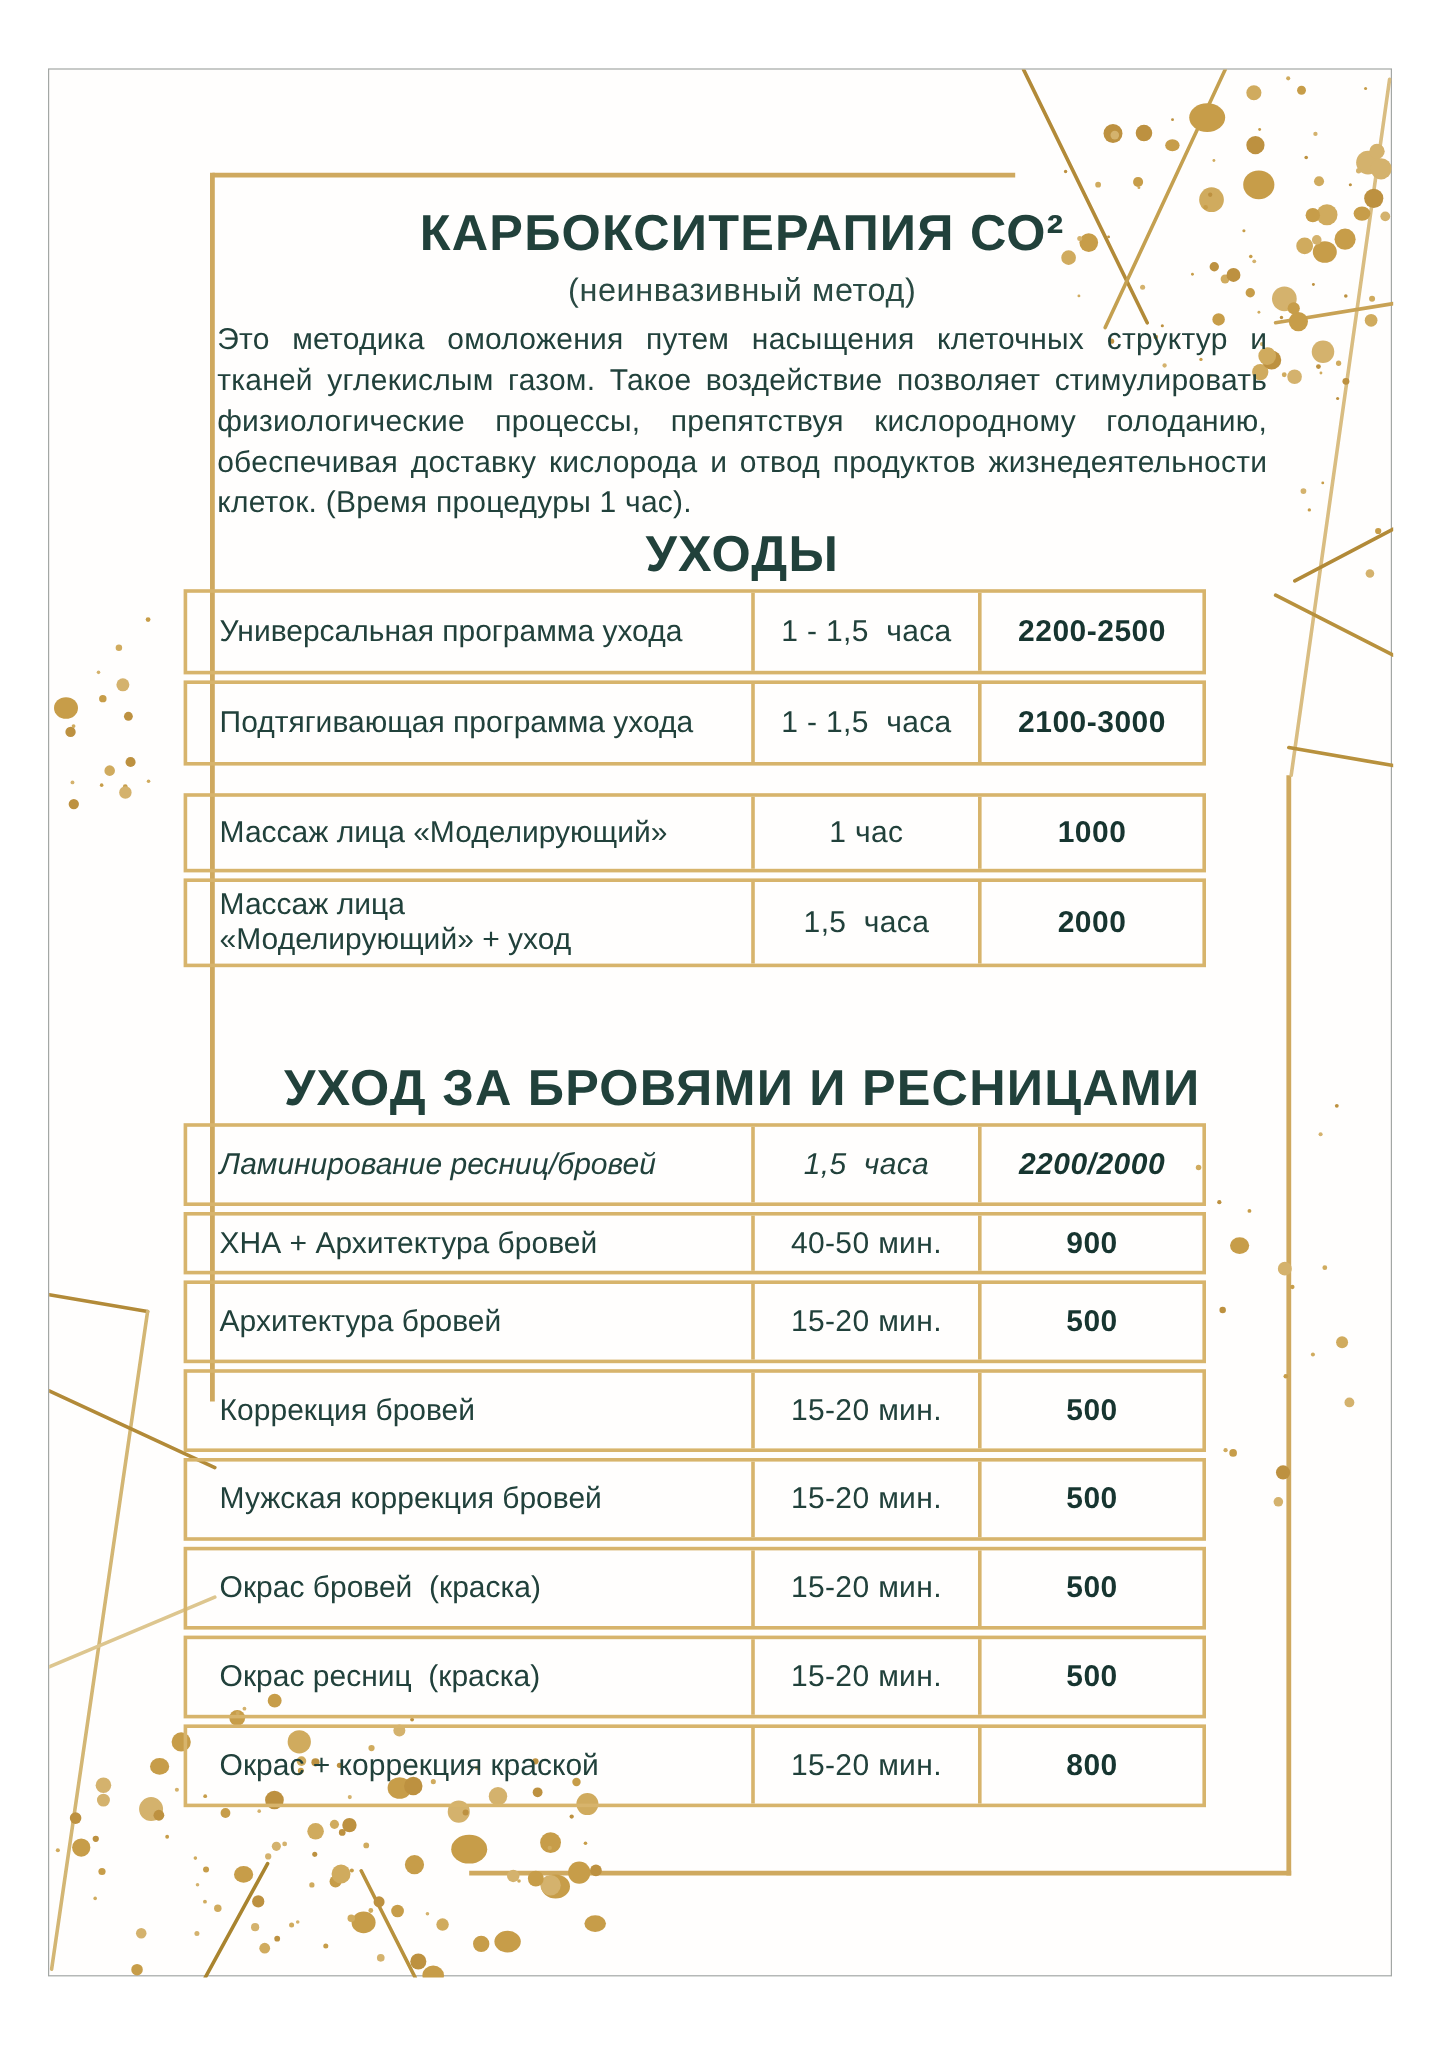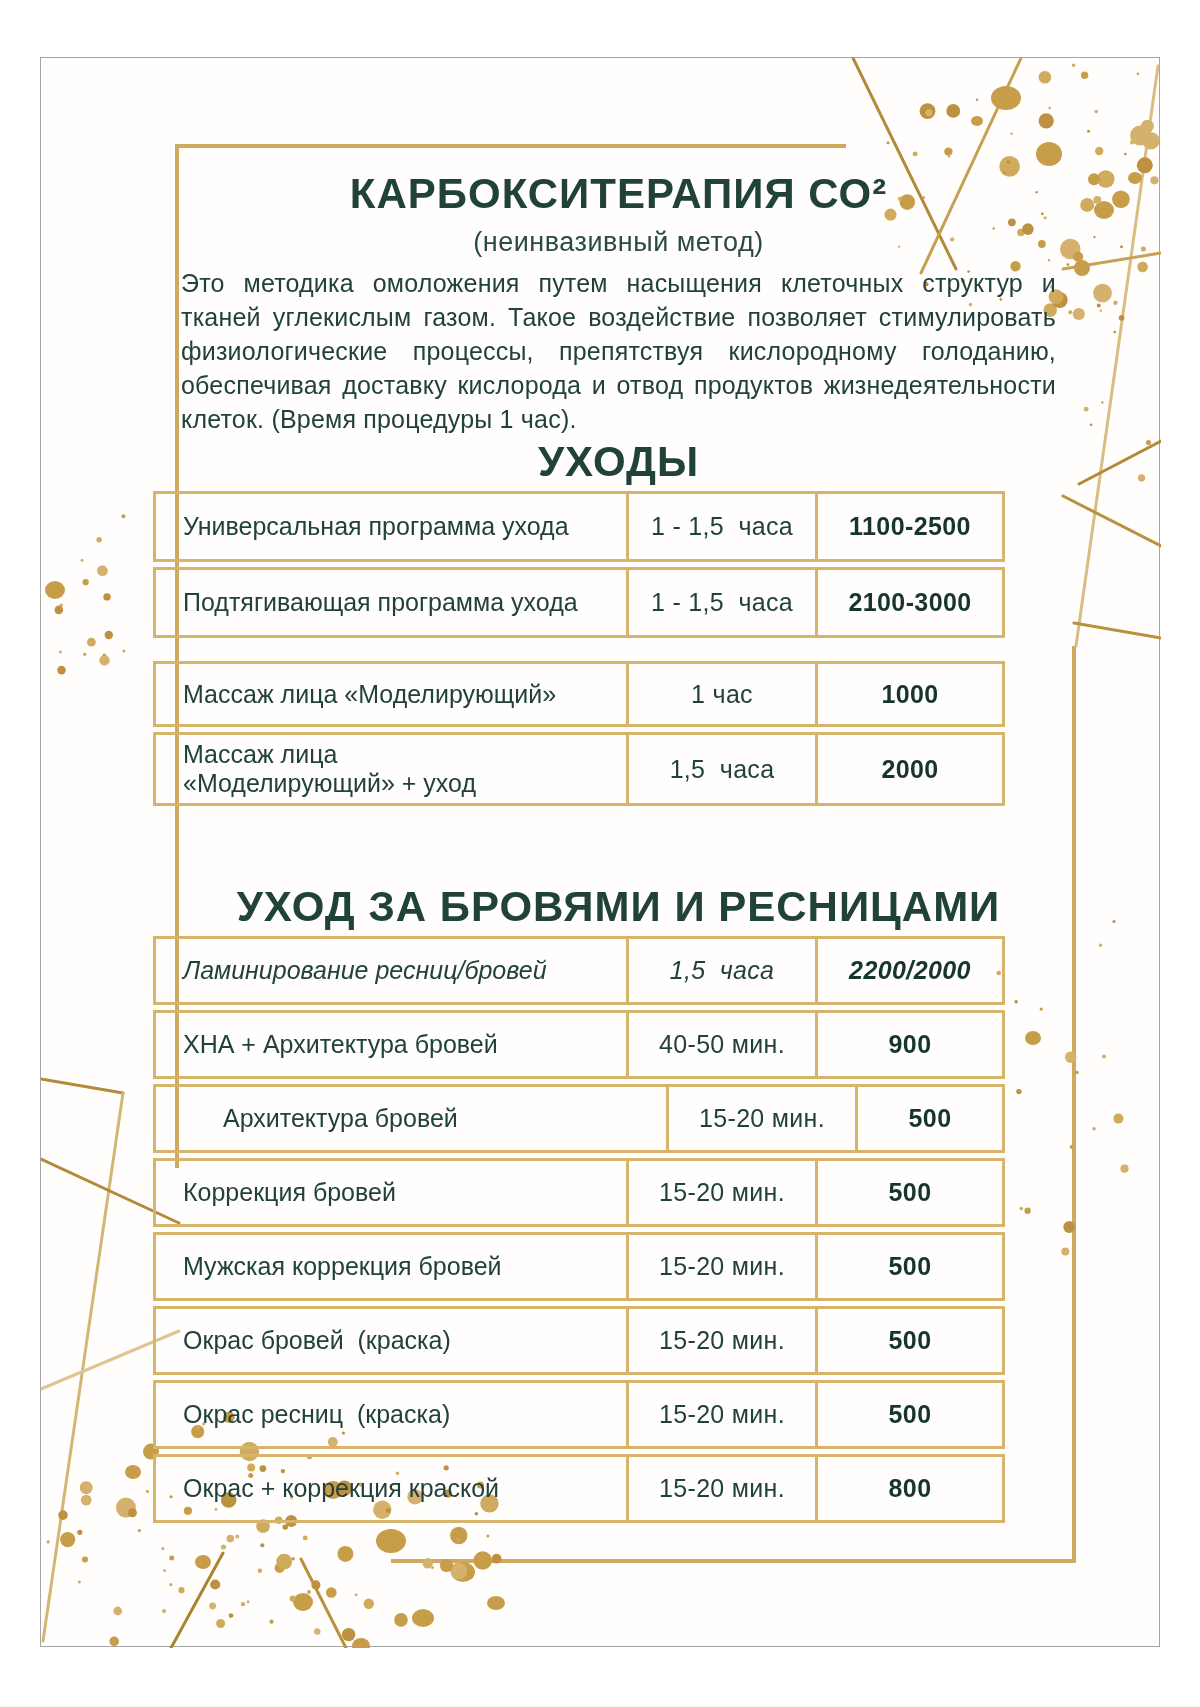--- a/index.html
+++ b/index.html
@@ -305,21 +305,21 @@
   <div class="centered subtitle">(неинвазивный метод)</div>
   <p class="desc">Это методика омоложения путем насыщения клеточных структур и тканей углекислым газом. Такое воздействие позволяет стимулировать физиологические процессы, препятствуя кислородному голоданию, обеспечивая доставку кислорода и отвод продуктов жизнедеятельности клеток. (Время процедуры 1 час).</p>
 
   <div id="sections">
   <section class="svc-section" style="top: 379px;">
     <h2 class="sec-heading">УХОДЫ</h2>
     <div class="tbl" style="margin-top: 4px;">
   <div class="row" style="height: 71px;">
     <div class="cell c-name">Универсальная программа ухода</div>
     <div class="cell c-dur">1 - 1,5  часа</div>
-    <div class="cell c-price">1100-2500</div>
+    <div class="cell c-price">2200-2500</div>
   </div>
 
   <div class="row" style="height: 71px;">
     <div class="cell c-name">Подтягивающая программа ухода</div>
     <div class="cell c-dur">1 - 1,5  часа</div>
     <div class="cell c-price">2100-3000</div>
   </div>
 </div>
   </section>
 
@@ -342,27 +342,27 @@
 
   <section class="svc-section" style="top: 824px;">
     <h2 class="sec-heading">УХОД ЗА БРОВЯМИ И РЕСНИЦАМИ</h2>
     <div class="tbl" style="margin-top: 4px;">
   <div class="row" style="height: 69px; font-style: italic;">
     <div class="cell c-name">Ламинирование ресниц/бровей</div>
     <div class="cell c-dur">1,5  часа</div>
     <div class="cell c-price">2200/2000</div>
   </div>
 
-  <div class="row" style="height: 69px;">
+  <div class="row" style="height: 52px;">
     <div class="cell c-name">ХНА + Архитектура бровей</div>
     <div class="cell c-dur">40-50 мин.</div>
     <div class="cell c-price">900</div>
   </div>
 
-  <div class="row" style="height: 69px; padding-left: 40px;">
+  <div class="row" style="height: 69px;">
     <div class="cell c-name">Архитектура бровей</div>
     <div class="cell c-dur">15-20 мин.</div>
     <div class="cell c-price">500</div>
   </div>
 
   <div class="row" style="height: 69px;">
     <div class="cell c-name">Коррекция бровей</div>
     <div class="cell c-dur">15-20 мин.</div>
     <div class="cell c-price">500</div>
   </div>

